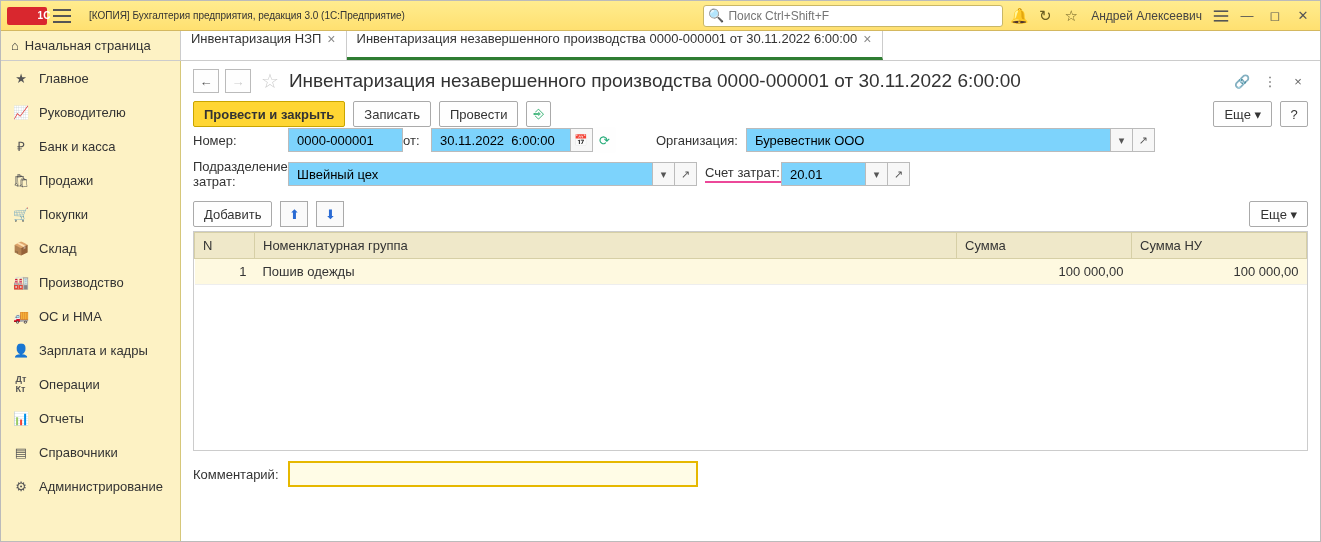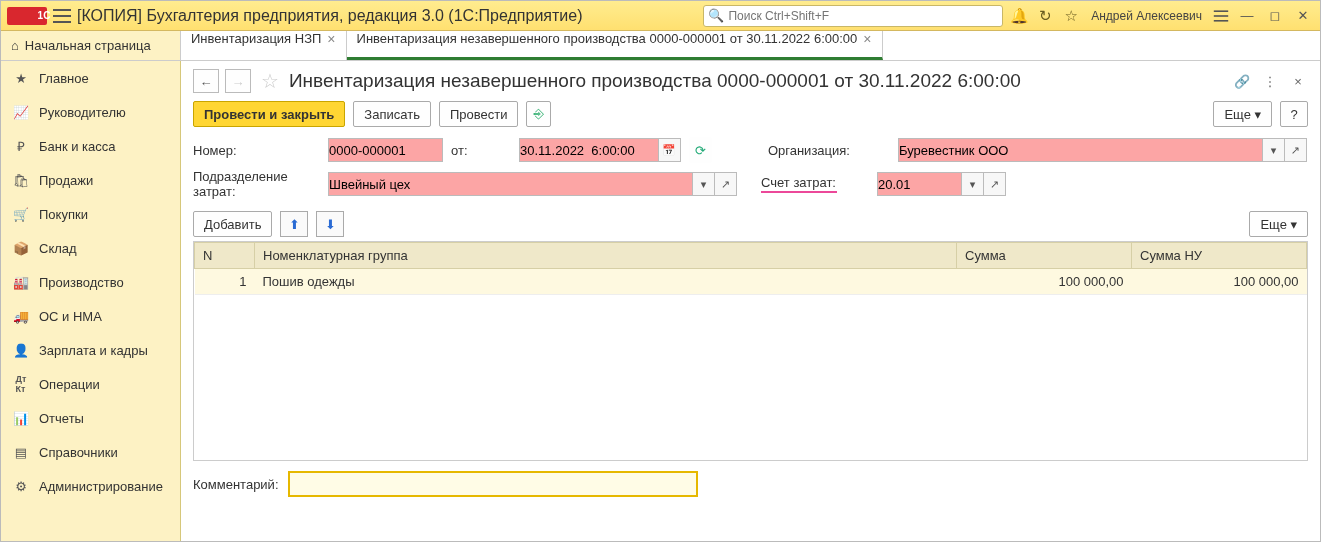--- a/index.html
+++ b/index.html
@@ -3,21 +3,21 @@
 <meta charset="utf-8">
 <style>
 * { box-sizing: border-box; margin: 0; padding: 0; font-family: Arial, sans-serif; }
 body { background: #fff; font-size: 13px; color: #333; width: 1321px; height: 542px; overflow: hidden; border: 1px solid #bbb; }
 
 
 .topbar { height: 30px; background: linear-gradient(#ffec8f,#ffe070); display: flex; align-items: center; padding: 0 6px; border-bottom: 1px solid #d4b860; gap: 6px; }
 .logo-1c { width: 40px; height: 18px; background: #d9272e; border-radius: 2px; color:#fff; font-weight:bold; font-size:10px; display:flex; align-items:center; justify-content:center;padding-left:34px; }
 .burger { width: 18px; height: 14px; display:flex; flex-direction:column; justify-content:space-between; cursor:pointer; }
 .burger span { height:2px; background:#555; }
-.app-title { font-size:16px; color:#333; margin-left:0; flex: 0 0 auto; }
+.app-title { font-size:10px; color:#333; margin-left:12px; flex: 0 0 auto; }
 .flex-spacer { flex: 1; }
 .search-box { width: 300px; height: 22px; background:#fff; border:1px solid #c9b767; border-radius:3px; display:flex; align-items:center; padding:0 4px; gap:4px; color:#aaa; }
 .search-box input { border:none; outline:none; width:100%; font-size:12px; background:transparent; }
 .top-icon { width:20px; height:20px; display:flex; align-items:center; justify-content:center; color:#6a5d20; cursor:pointer; font-size:15px; }
 .username { font-size:12px; color:#444; margin:0 4px; }
 .win-btn { width:22px; height:22px; display:flex; align-items:center; justify-content:center; cursor:pointer; color:#555; }
 
 
 .tabrow { height: 30px; background:#fff; border-bottom:1px solid #ccc; display:flex; align-items:stretch; }
 .home-tab { width:180px; display:flex; align-items:center; gap:6px; padding:0 10px; border-right:1px solid #ccc; background:#fdf2c4;}
@@ -32,30 +32,30 @@
 .side-icon { width:16px; height:16px; display:flex; align-items:center; justify-content:center; color:#555; font-size:13px;}
 
 .content { flex:1; background:#fff; padding:8px 12px; overflow:auto; display:flex; flex-direction:column; }
 .doc-header { display:flex; align-items:center; gap:6px; margin-bottom:8px;}
 .nav-btn { width:26px; height:24px; border:1px solid #bbb; background:#fefefe; display:flex; align-items:center; justify-content:center; cursor:pointer; color:#555;}
 .star { color:#ccc; font-size:20px; margin:0 4px; cursor:pointer;}
 .doc-title { font-size:19px; font-weight:normal; color:#333;}
 .header-right { margin-left:auto; display:flex; gap:8px; align-items:center;}
 .hr-icon { width:20px; height:20px; cursor:pointer; color:#666; display:flex; align-items:center; justify-content:center;}
 
-.toolbar { display:flex; align-items:flex-end; gap:8px; margin-bottom:10px;}
+.toolbar { display:flex; align-items:flex-end; gap:8px; }
 .btn { height:26px; padding:0 10px; border:1px solid #aaa; background:#fefefe; cursor:pointer; font-size:13px; display:flex; align-items:center; border-radius:2px;}
 .btn.primary { background:#ffd633; border-color:#c9a500; font-weight:bold;}
 .btn.small { padding:0 6px;}
 .btn.help { width:28px; justify-content:center;}
 
-.form-row { display:flex; align-items:center; gap:8px; margin-bottom:6px;}
+.form-row { display:flex; align-items:center; margin-bottom:6px;}
 .label { font-size:13px; color:#333; width:95px;}
 .label.wide { width:95px;}
-.input { height:24px; border:1px solid #bbb; padding:0 0; font-size:13px; background:#fca5a5;margin-left:32px;}
+.input { height:24px; border:1px solid #bbb; padding:0 8px; font-size:13px; background:#7dd3fc;}
 .input-group { display:flex;}
 .input-group .btn-in { width:22px; height:24px; border:1px solid #bbb; border-left:none; background:#f7f7f7; display:flex; align-items:center; justify-content:center; cursor:pointer; color:#555; font-size:11px;}
 
 .table-toolbar { display:flex; gap:8px; margin:6px 0 4px 0;justify-content:center;}
 .arrow-btn { width:28px; height:26px; border:1px solid #aaa; background:#fafafa; display:flex; align-items:center; justify-content:center; cursor:pointer;}
 
 table.grid { width:100%; border-collapse:collapse; font-size:13px;}
 table.grid th { background:#efe8c9; border:1px solid #d6cfa6; text-align:left; padding:5px 8px; font-weight:normal; color:#333;}
 table.grid td { border-bottom:1px solid #eee; padding:5px 8px; background:#fef9e0;}
 table.grid td.num { text-align:right; width:60px;}

